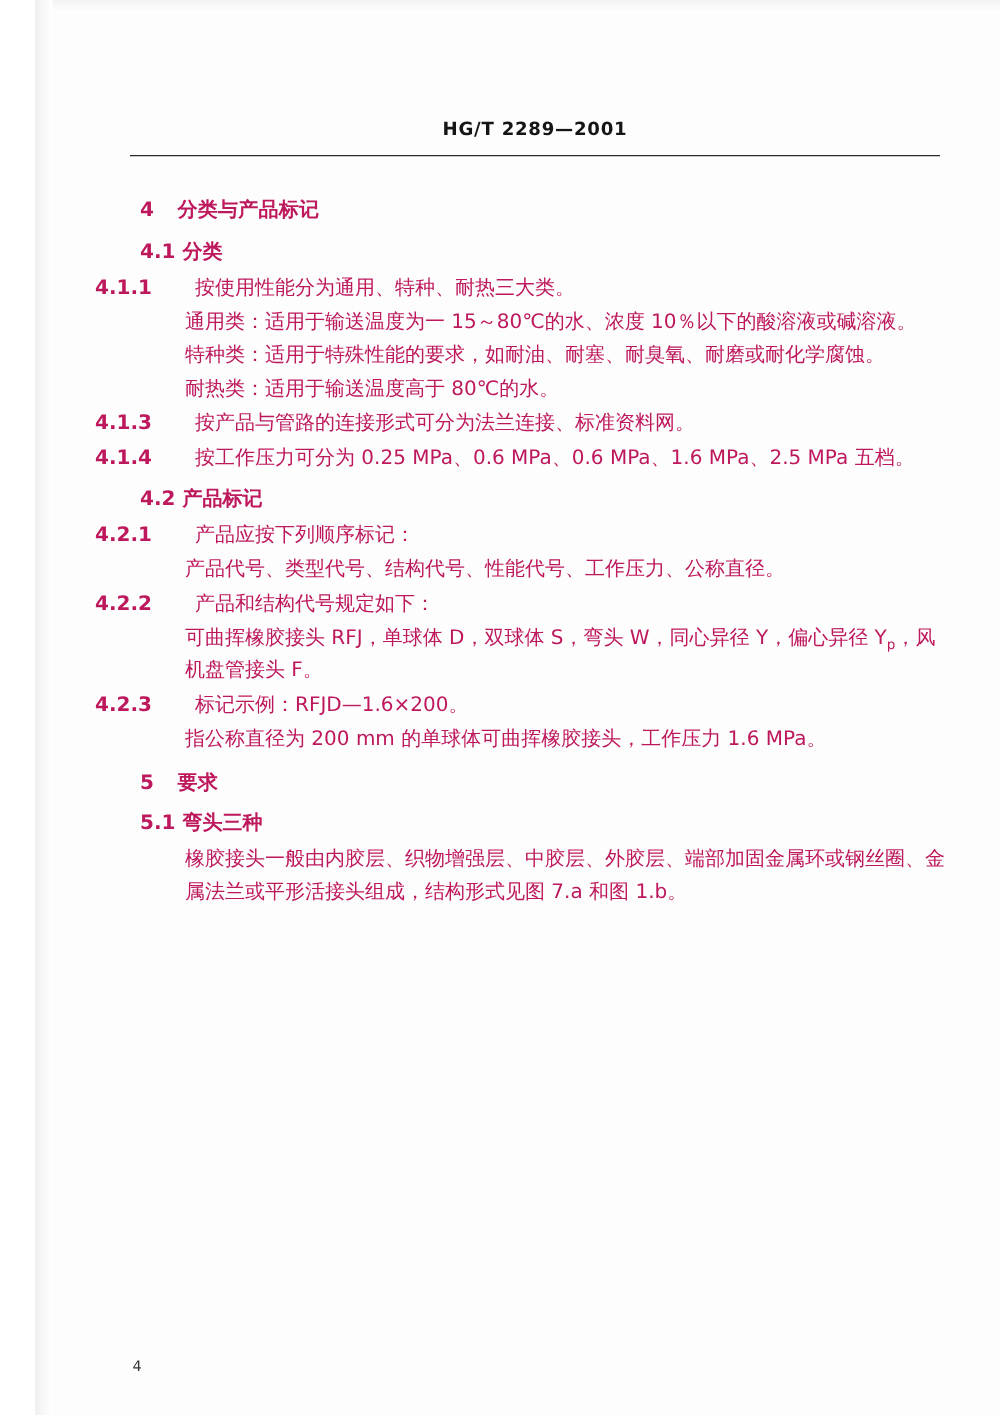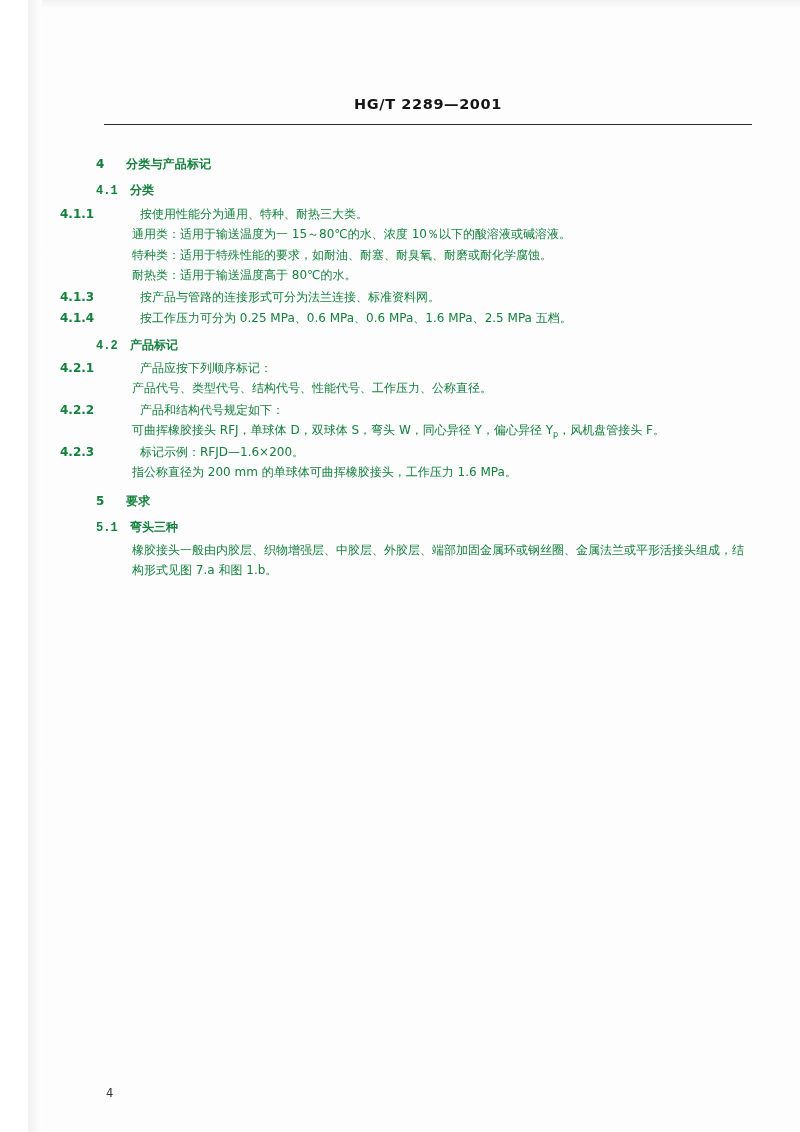--- a/index.html
+++ b/index.html
@@ -42,26 +42,26 @@
     left: 76px;
     top: 124px;
     width: 648px;
     height: 1px;
     background: #2b2b2b;
   }
 
   
   .content {
     position: absolute;
-    left: 68px;
+    left: 84px;
     top: 146px;
     width: 650px;
-    font-size: 12px;
+    font-size: 16px;
     line-height: 1.62;
-    color: #15803d;
+    color: #be185d;
   }
 
   .blk {
     margin: 0 0 1px 0;
   }
 
   .sec-head {
     font-weight: bold;
     margin-top: 9px;
     margin-bottom: 4px;
@@ -77,21 +77,20 @@
   }
 
   .sub-head {
     font-weight: bold;
     margin-top: 7px;
     margin-bottom: 3px;
   }
   .sub-head .num {
     display: inline-block;
     min-width: 34px;
-    font-family: Liberation Mono, monospace;
   }
 
   .item {
     margin-top: 2px;
   }
   .item .num {
     display: inline-block;
     min-width: 44px;
     font-weight: bold;
   }

